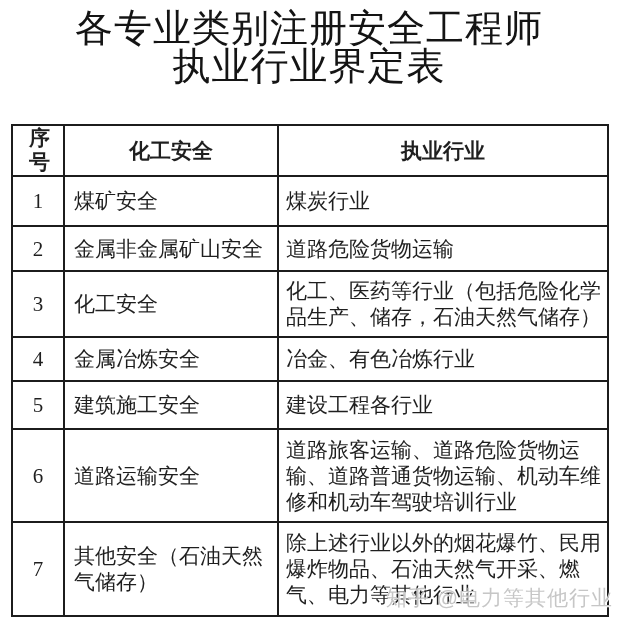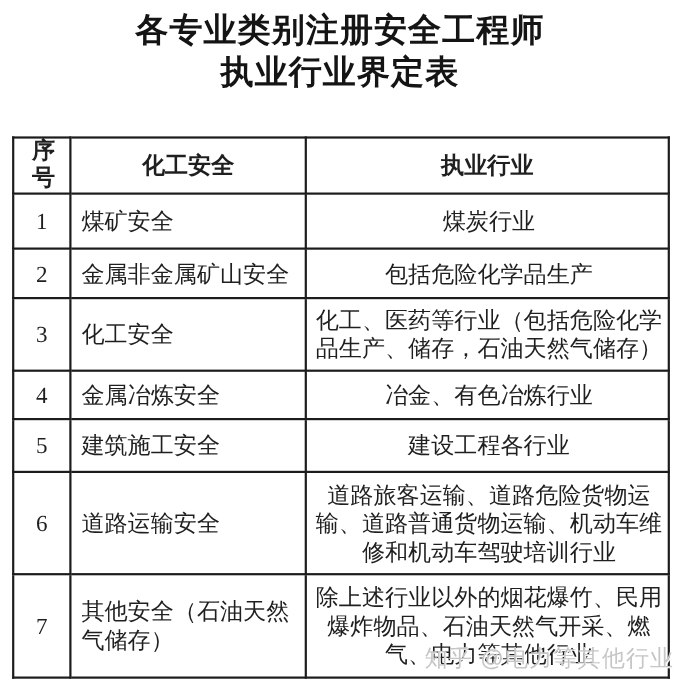--- a/index.html
+++ b/index.html
@@ -9,22 +9,22 @@
     width: 618px;
     height: 622px;
     background: #ffffff;
     overflow: hidden;
     font-family: "Liberation Serif", "DejaVu Serif", serif;
     color: #1f1f1f;
   }
   .title {
     padding-top: 9px;
     text-align: center;
-    font-weight: bold;
-    font-size: 30px;
+    font-weight: normal;
+    font-size: 38px;
     line-height: 38px;
     letter-spacing: 1px;
     color: #141414;
   }
   table.def-table {
     position: absolute;
     left: 11px;
     top: 124px;
     width: 596px;
     border-collapse: collapse;
@@ -49,21 +49,21 @@
   }
   th .stack {
     display: inline-block;
     width: 1.15em;
     line-height: 1.15;
     text-align: right;
     word-break: break-all;
   }
   td.no { text-align: center; }
   td.cat { padding: 3px 8px 3px 9px; text-align: left; }
-  td.ind { padding: 3px 4px 3px 7px; text-align: center; }
+  td.ind { padding: 3px 4px 3px 7px; text-align: left; }
   tr.hr  { height: 48px; }
   tr.r1 { height: 50px; }
   tr.r2 { height: 45px; }
   tr.r3 { height: 66px; }
   tr.r4 { height: 44px; }
   tr.r5 { height: 48px; }
   tr.r6 { height: 93px; }
   tr.r7 { height: 94px; }
   .watermark {
     position: absolute;
@@ -100,21 +100,21 @@
       <th>执业行业</th>
     </tr>
     <tr class="r1">
       <td class="no">1</td>
       <td class="cat">煤矿安全</td>
       <td class="ind">煤炭行业</td>
     </tr>
     <tr class="r2">
       <td class="no">2</td>
       <td class="cat">金属非金属矿山安全</td>
-      <td class="ind">包括危险化学品生产</td>
+      <td class="ind">道路危险货物运输</td>
     </tr>
     <tr class="r3">
       <td class="no">3</td>
       <td class="cat">化工安全</td>
       <td class="ind">化工、医药等行业（包括危险化学品生产、储存，石油天然气储存）</td>
     </tr>
     <tr class="r4">
       <td class="no">4</td>
       <td class="cat">金属冶炼安全</td>
       <td class="ind">冶金、有色冶炼行业</td>

